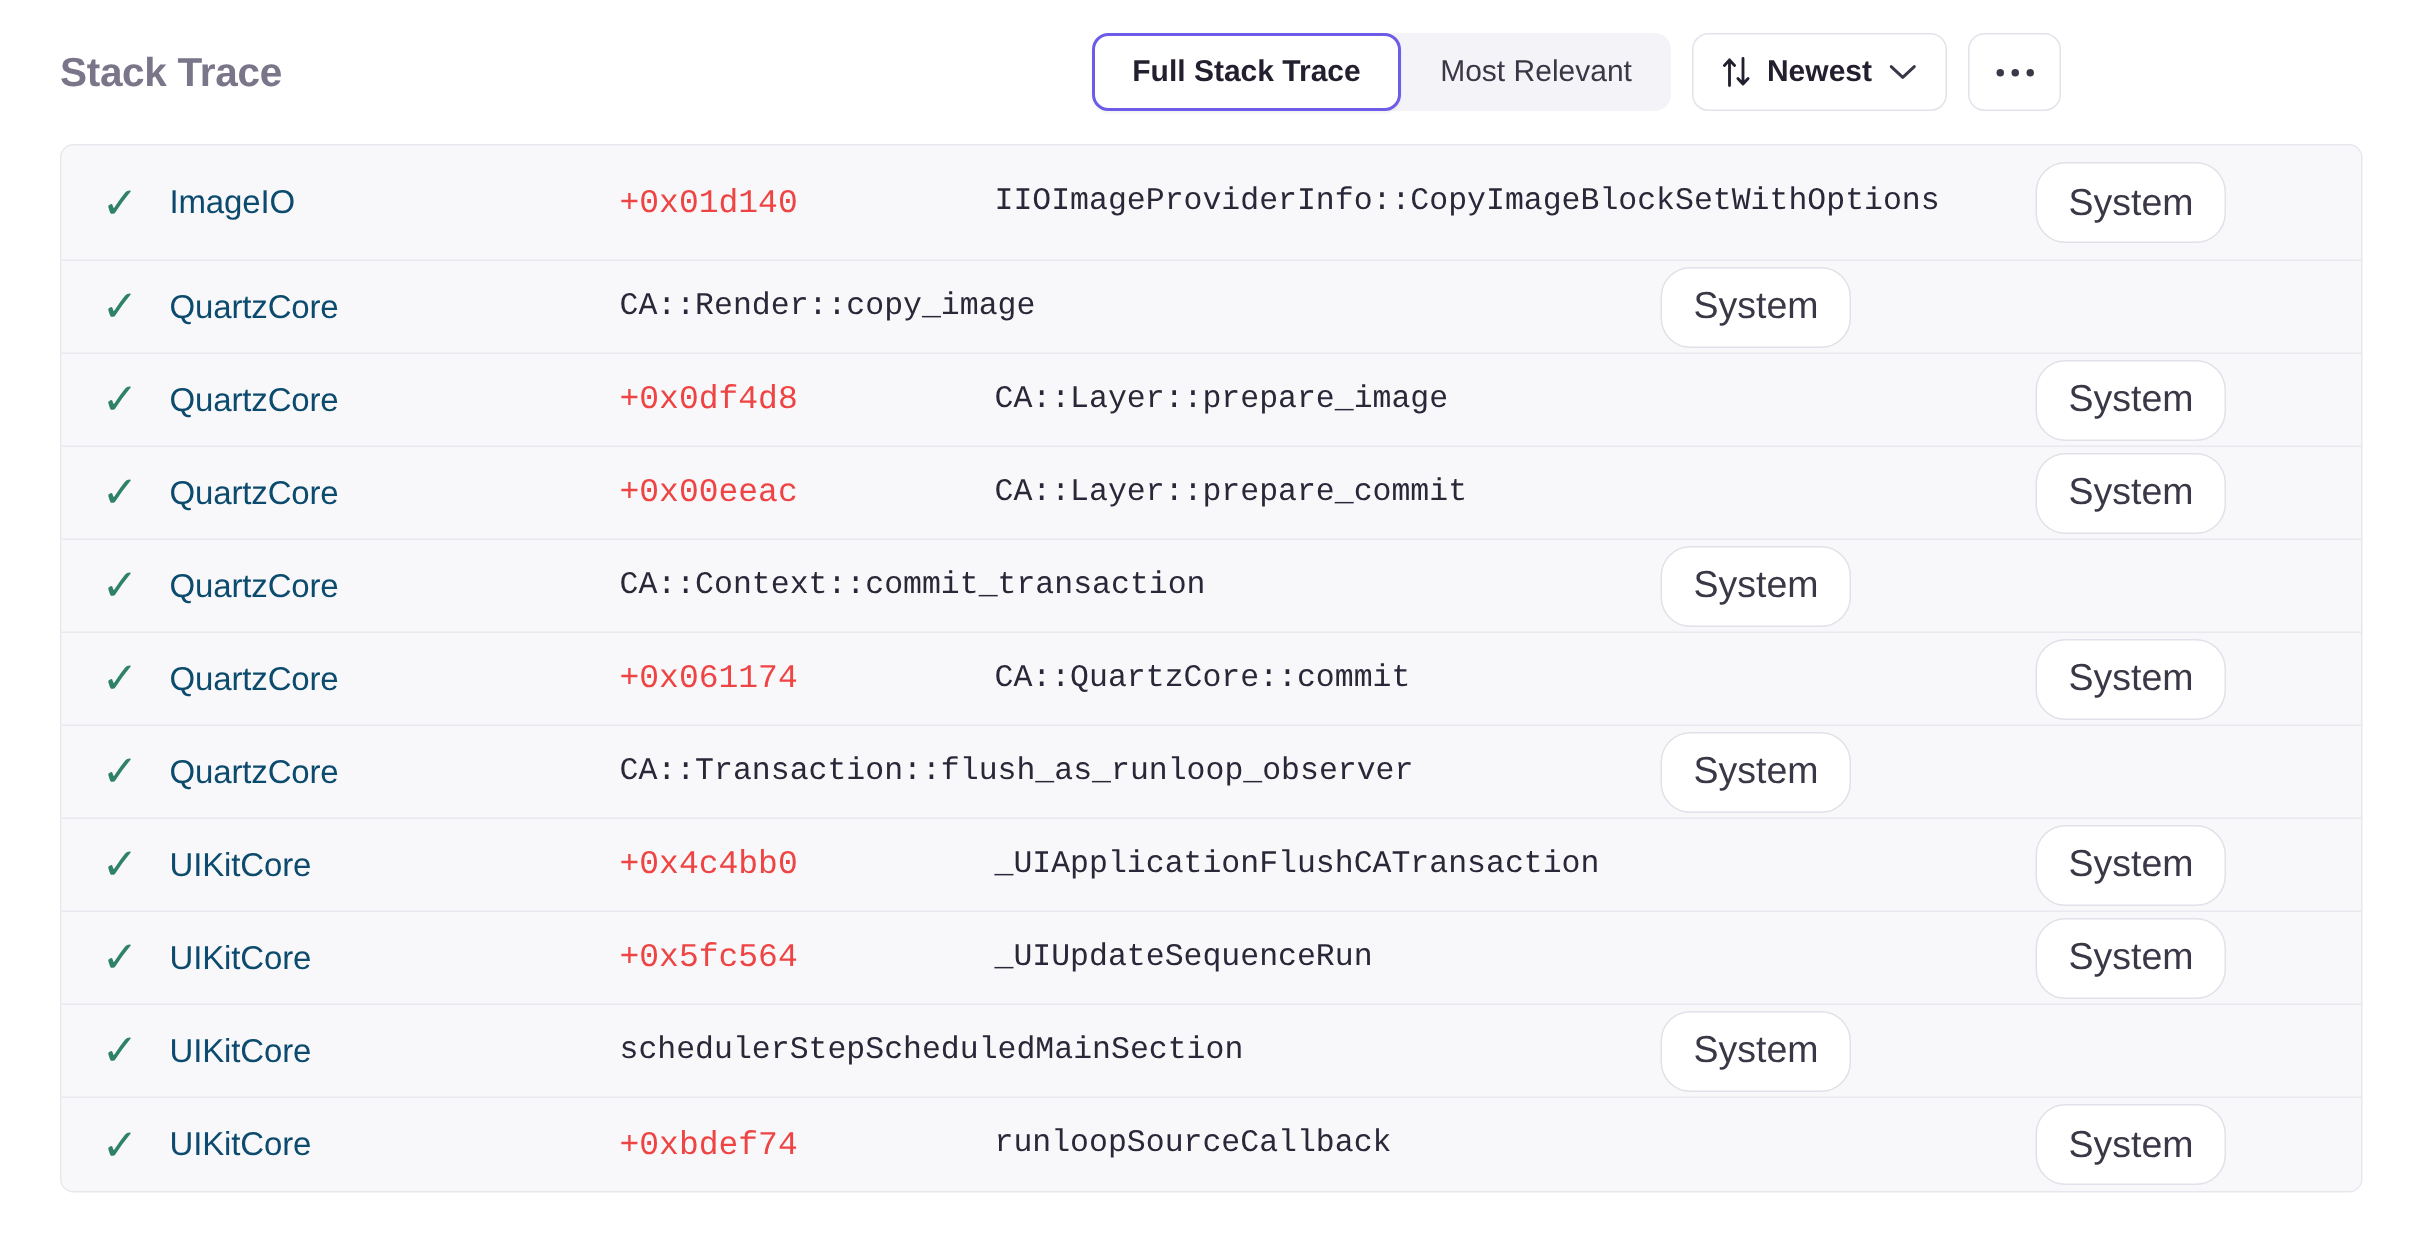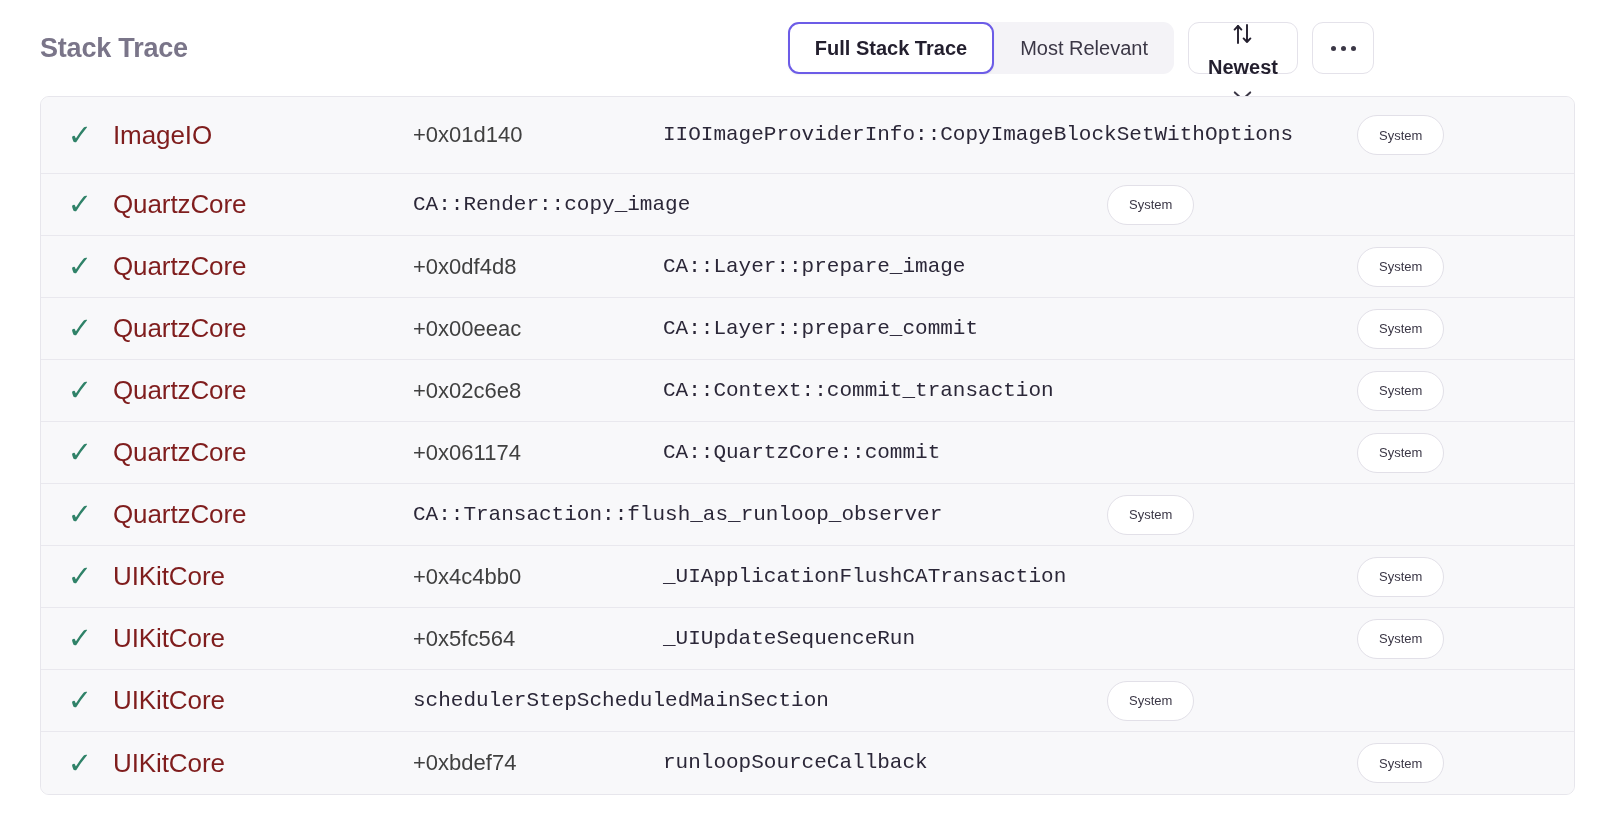--- a/index.html
+++ b/index.html
@@ -92,21 +92,20 @@
     padding: 0 19px;
     background: #ffffff;
     border: 1.6px solid #e4e2ea;
     border-radius: 11px;
     font-size: 20px;
     font-weight: 700;
     color: #231f2e;
     cursor: pointer;
     white-space: nowrap;
     font-family: "Liberation Sans", sans-serif;
-    flex-direction: column;
   }
 
   .icon-sort {
     display: inline-flex;
     align-items: center;
     color: #231f2e;
     flex: 0 0 auto;
   }
 
   .icon-chevron {
@@ -174,35 +173,35 @@
     color: #2f8268;
     font-size: 29px;
     line-height: 1;
     font-weight: 400;
     font-family: "DejaVu Sans", sans-serif;
   }
 
   .cell-binary {
     width: 300px;
     flex: 0 0 300px;
-    font-size: 26px;
-    color: #7f1d1d;
+    font-size: 22px;
+    color: #0c4a6e;
     font-weight: 400;
     letter-spacing: -0.1px;
     font-family: "Liberation Sans", sans-serif;
   }
 
   .cell-address {
     width: 250px;
     flex: 0 0 250px;
     font-size: 22px;
-    color: #404040;
+    color: #ef4444;
     font-weight: 400;
     cursor: pointer;
-    font-family: Liberation Sans, sans-serif;
+    font-family: Liberation Mono, monospace;
   }
 
   .cell-function {
     flex: 1 1 auto;
     font-size: 21px;
     color: #2b2738;
     font-family: "Liberation Mono", monospace;
     line-height: 1.32;
     padding-right: 20px;
     word-break: break-all;
@@ -215,26 +214,26 @@
     display: flex;
     align-items: center;
     justify-content: flex-start;
     padding-left: 4px;
   }
 
   .badge {
     display: inline-flex;
     align-items: center;
     justify-content: center;
-    height: 40px;
+    height: 54px;
     padding: 0 21px;
     border: 1.5px solid #e2e0e8;
     border-radius: 20px;
     background: #ffffff;
-    font-size: 13px;
+    font-size: 25px;
     color: #3b3746;
     font-weight: 400;
     white-space: nowrap;
     font-family: "Liberation Sans", sans-serif;
   }
 </style>
 </head>
 <body>
 
 <div class="page">
@@ -317,21 +316,20 @@
         <div class="cell-function">CA::Layer::prepare_commit</div>
         <div class="cell-badge">
           <span class="badge">System</span>
         </div>
       </div>
       <div class="stack-row">
         <div class="cell-check">
           <span class="check-glyph">✓</span>
         </div>
         <div class="cell-binary">QuartzCore</div>
-        <div class="cell-address">+0x02c6e8</div>
         <div class="cell-function">CA::Context::commit_transaction</div>
         <div class="cell-badge">
           <span class="badge">System</span>
         </div>
       </div>
       <div class="stack-row">
         <div class="cell-check">
           <span class="check-glyph">✓</span>
         </div>
         <div class="cell-binary">QuartzCore</div>

